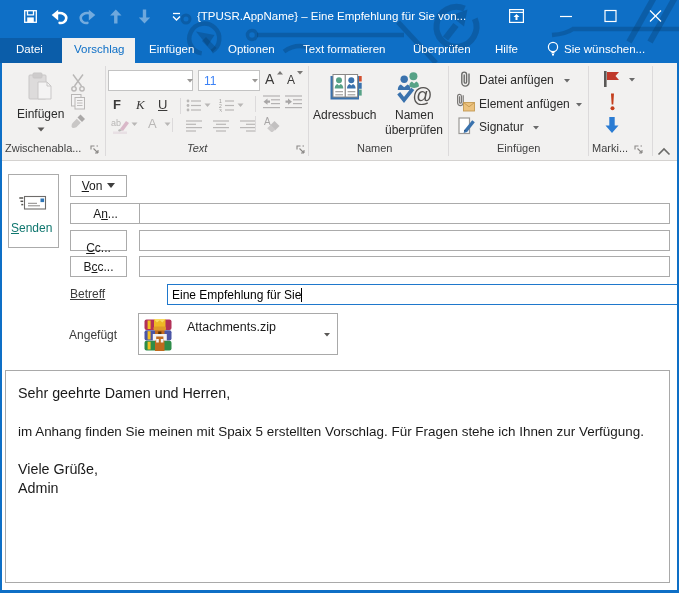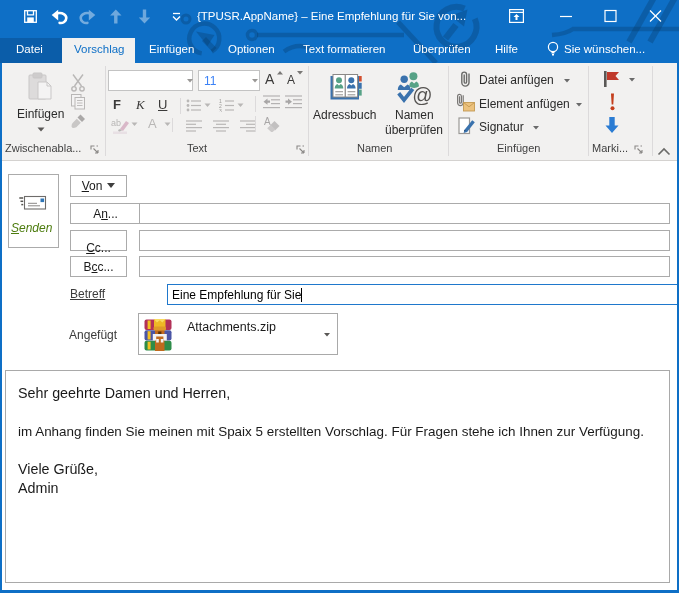--- a/index.html
+++ b/index.html
@@ -256,21 +256,21 @@
         <line x1="0" y1="7.6" x2="16" y2="7.6"></line>
         <line x1="6" y1="11" x2="16" y2="11"></line>
       </g>
   </svg>
   <div class="abs" style="left:255px;top:116px;width:1px;height:16px;background:#dcdadb;"></div>
   <svg class="abs" style="left:264px;top:116px;" width="17" height="16" viewBox="0 0 17 16">
     <text x="0" y="9" font-size="10" fill="#a8a6a6">A</text>
     <path d="M6 9.5 l4.5-4.5 5 5-4.5 4.5 z" fill="#c2c0c0"></path>
     <path d="M4.2 11.2 l3.5-3.3 4.6 4.6 -3.4 3.2 z" fill="#cccaca" transform="translate(-1,1)"></path>
   </svg>
-  <div class="glabel" style="left:187px;">Text</div>
+  <div class="glabel" style="left:187px;font-style:italic;">Text</div>
   <svg class="abs" style="left:296px;top:145px;" width="10" height="10" viewBox="0 0 10 10">
     <path d="M1 4.5 V1 h3.5 M6.5 1 H8" stroke="#8a8886" stroke-width="1.1" fill="none"></path>
     <path d="M3.5 3.5 L8 8 M8 8 v-3 M8 8 h-3" stroke="#8a8886" stroke-width="1.1" fill="none"></path>
   </svg>
 
   <svg class="abs" style="left:329px;top:73px;" width="34" height="28" viewBox="0 0 34 28">
     <rect x="29.5" y="3" width="3.2" height="5.5" fill="#d34f2e"></rect>
     <rect x="29.5" y="9.8" width="3.2" height="6" fill="#3a72ad"></rect>
     <rect x="29.5" y="16.6" width="3.2" height="6" fill="#57a286"></rect>
     <rect x="1.5" y="3" width="28.5" height="23.5" fill="#3a72ad"></rect>
@@ -359,21 +359,21 @@
     <g stroke="#8a8886" stroke-width="1">
         <line x1="9" y1="8.3" x2="18" y2="8.3"></line>
         <line x1="9" y1="10.8" x2="21" y2="10.8"></line>
       </g>
     <g stroke="#55534f" stroke-width="1.5">
       <line x1="0.3" y1="3" x2="4.2" y2="3"></line>
       <line x1="1.5" y1="6.3" x2="4.2" y2="6.3"></line>
       <line x1="2.3" y1="9.6" x2="4.2" y2="9.6"></line>
     </g>
   </svg>
-  <div class="abs" style="left:11px;top:221px;font-size:12px;color:#4d7c0f;font-style:italic;"><u>S</u>enden</div>
+  <div class="abs" style="left:11px;top:221px;font-size:12px;color:#0f766e;"><u>S</u>enden</div>
 
   <div class="btn" style="left:70px;top:175px;width:57px;height:21.5px;padding-top:3px;"><u>V</u>on<span style="display:inline-block;width:0;height:0;border-left:4.5px solid transparent;border-right:4.5px solid transparent;border-top:5.5px solid #3f3f3f;margin-left:5px;vertical-align:2px;"></span></div>
   <div class="btn" style="left:70px;top:202.5px;width:71px;height:21.5px;padding-top:3px;">A<u>n</u>...</div>
   <div class="btn" style="left:70px;top:229.7px;width:57px;height:21.5px;padding-top:10px;"><u>C</u>c...</div>
   <div class="btn" style="left:70px;top:255.8px;width:57px;height:21.5px;padding-top:3px;">B<u>c</u>c...</div>
 
   <div class="field" style="top:202.5px;"></div>
   <div class="field" style="top:229.7px;"></div>
   <div class="field" style="top:255.8px;"></div>
 

